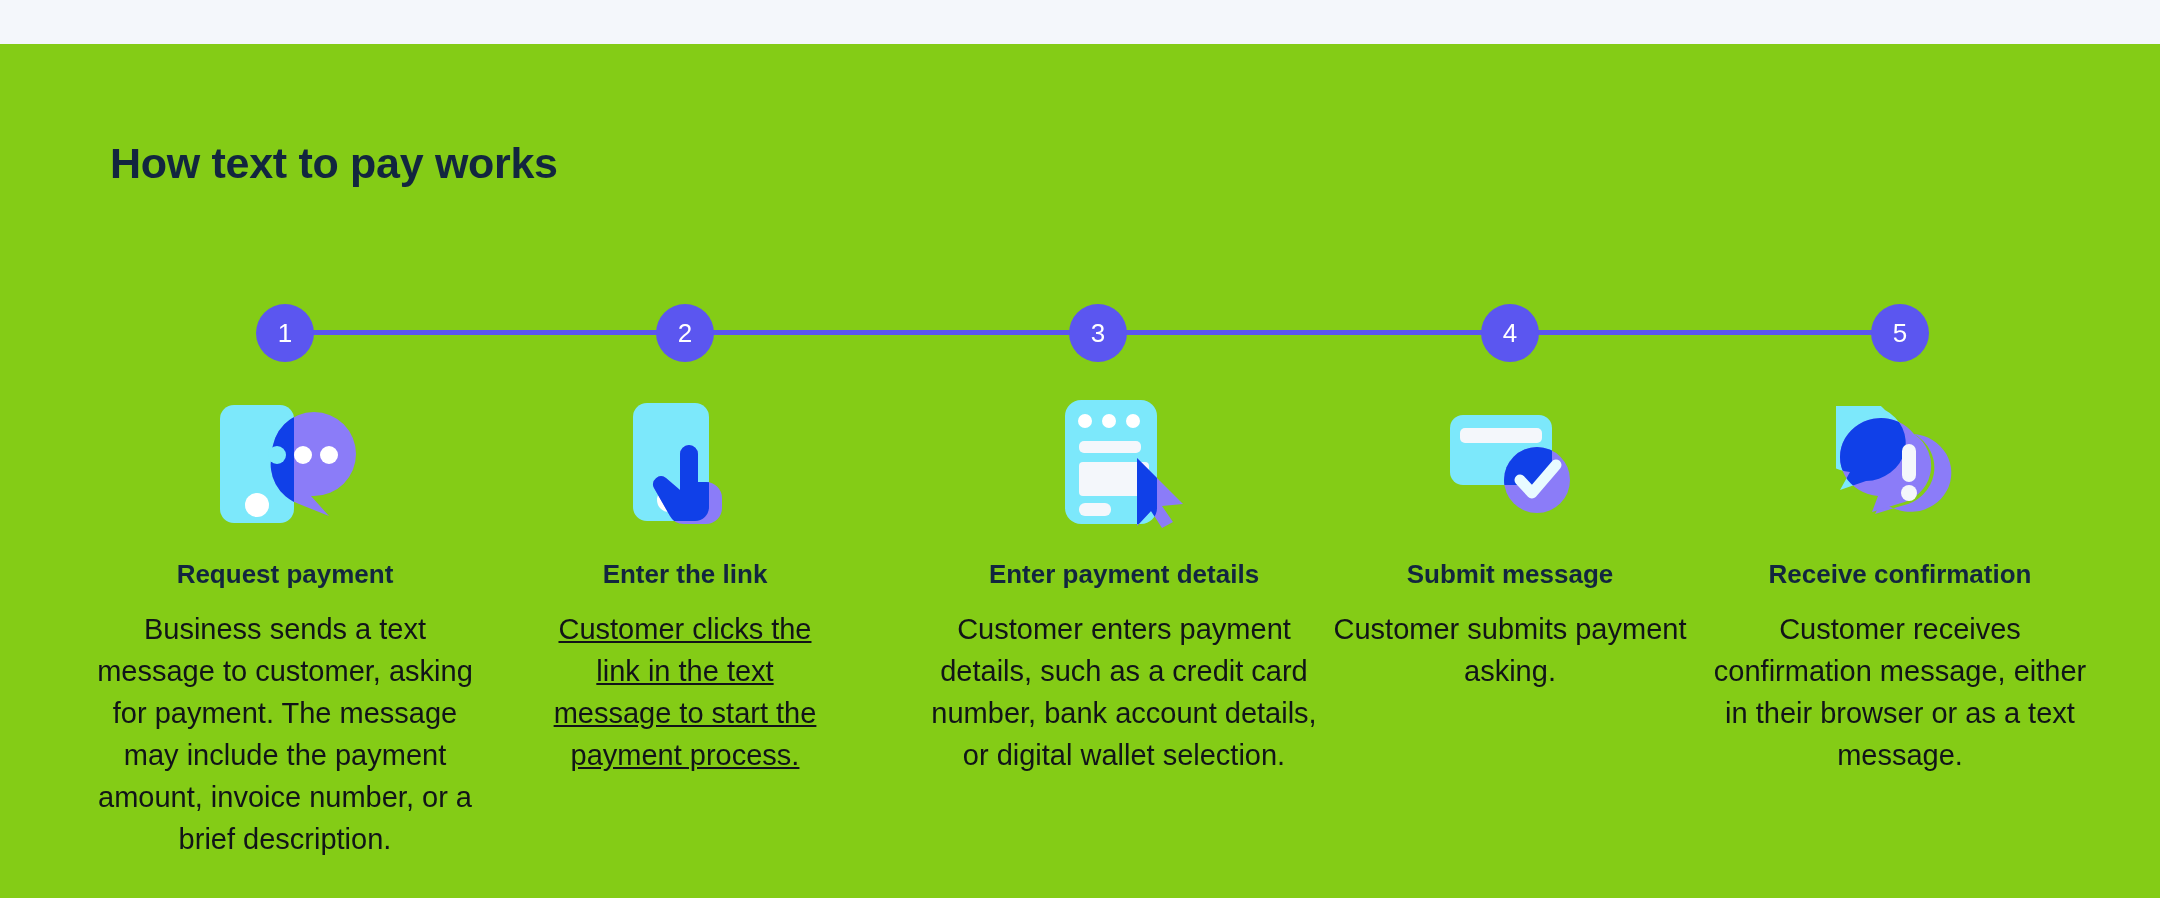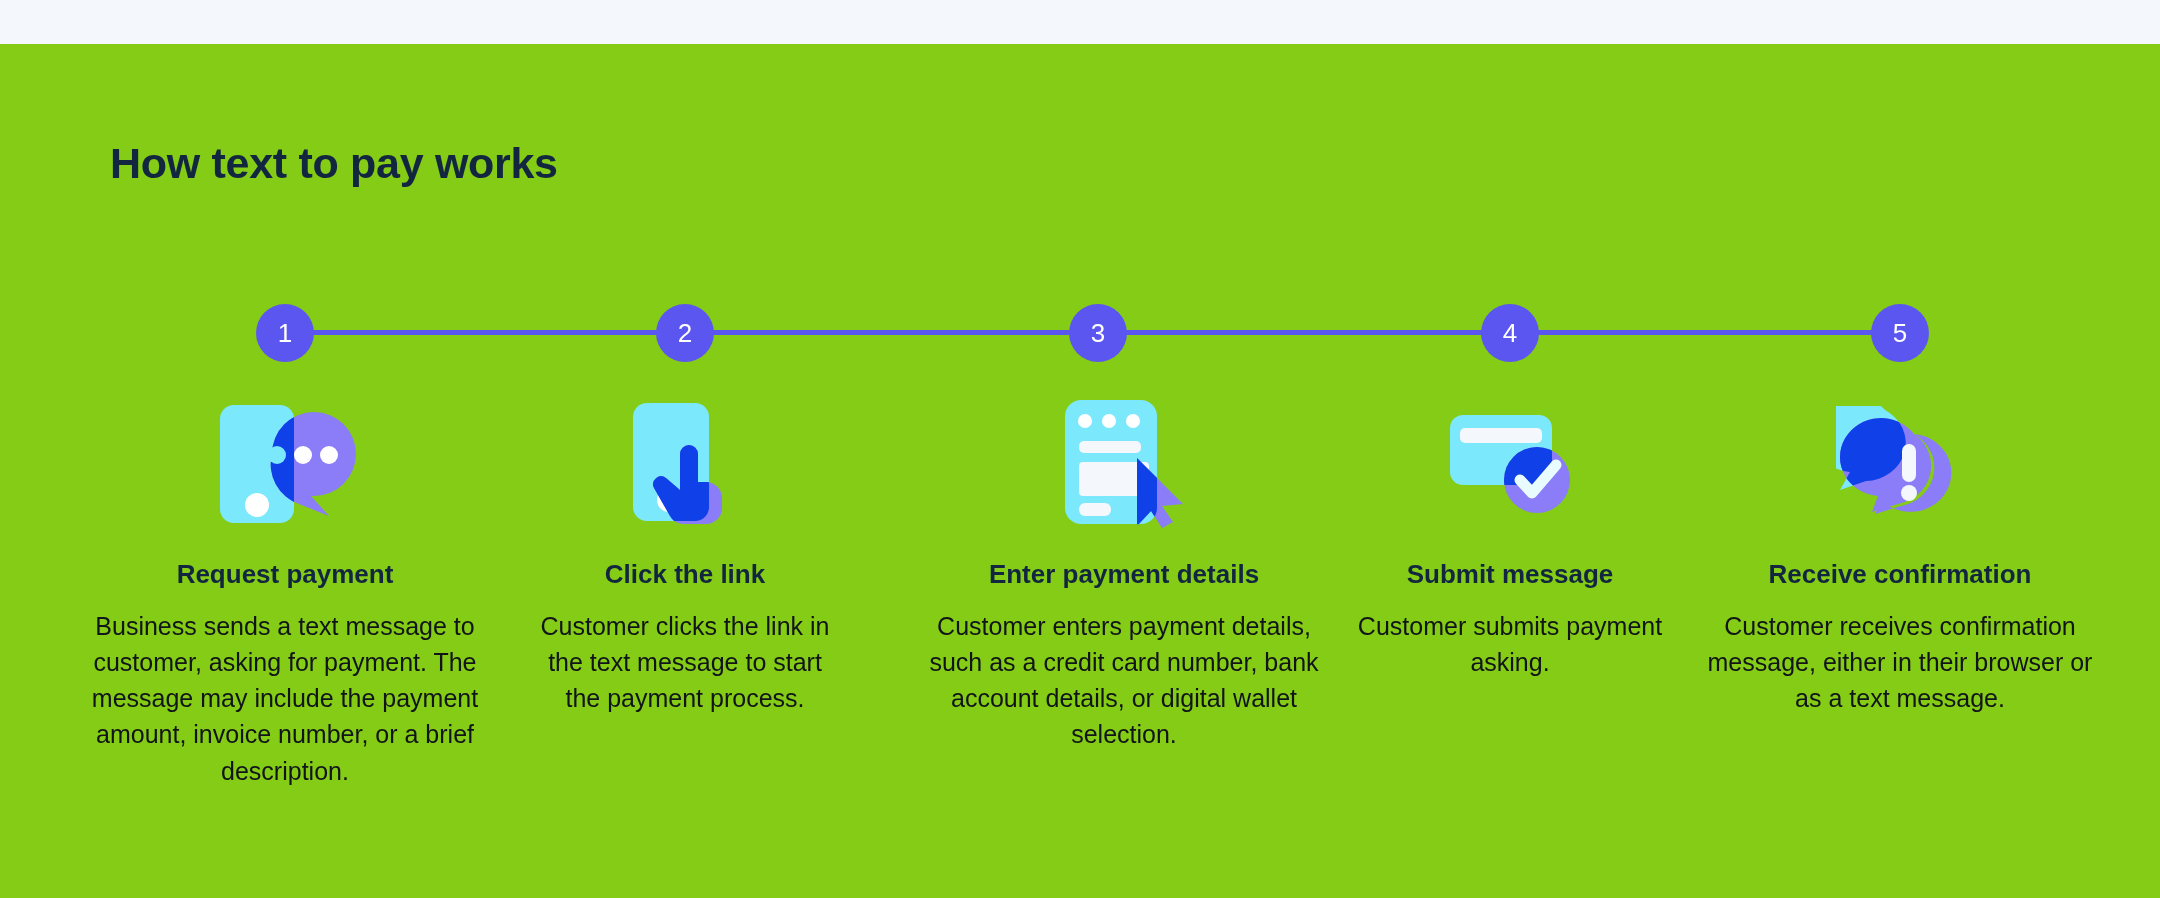--- a/index.html
+++ b/index.html
@@ -87,26 +87,26 @@
     margin-top: 26px;
     font-size: 26px;
     font-weight: bold;
     color: #12263f;
     text-align: left;
     line-height: 1.25;
     white-space: nowrap;
   }
   .step-body {
     margin-top: 17px;
-    font-size: 25px;
+    font-size: 29px;
     color: #111418;
     text-align: center;
     line-height: 1.45;
   }
-  .w-narrow { width: 300px; }
+  .w-narrow { width: 300px; text-decoration: underline; }
   .w-mid    { width: 370px; }
   .w-wide   { width: 400px; }
 </style>
 </head>
 <body>
 
 <div id="page">
 
   <h1 id="page-title">How text to pay works</h1>
 
@@ -151,21 +151,21 @@
             <path d="M55 57 a9 9 0 0 1 18 0 v28 h8 a16 16 0 0 1 16 16 v10 a16 16 0 0 1 -16 16 h-22 a16 16 0 0 1 -14 -8 l-16 -28 a8 8 0 0 1 12 -10 l14 12 z"></path>
           </g>
           <clipPath id="clipPhone2">
               <rect x="8" y="6" width="76" height="118" rx="14"></rect>
             </clipPath>
           <g clip-path="url(#clipPhone2)" fill="#1040e8">
             <path d="M55 57 a9 9 0 0 1 18 0 v28 h8 a16 16 0 0 1 16 16 v10 a16 16 0 0 1 -16 16 h-22 a16 16 0 0 1 -14 -8 l-16 -28 a8 8 0 0 1 12 -10 l14 12 z"></path>
           </g>
         </svg>
       </div>
-      <div class="step-heading">Click the link</div>
+      <div class="step-heading">Enter the link</div>
       <div class="step-body w-narrow">Customer clicks the link in the text message to start the payment process.</div>
     </div>
 
     <div class="step-col" style="left:1124px">
       <div class="step-icon">
         <svg width="130" height="132" viewBox="0 0 130 132">
           <rect x="6" y="4" width="92" height="124" rx="16" fill="#7ce8fb"></rect>
           <circle cx="26" cy="25" r="7" fill="#ffffff"></circle>
           <circle cx="50" cy="25" r="7" fill="#ffffff"></circle>
           <circle cx="74" cy="25" r="7" fill="#ffffff"></circle>

